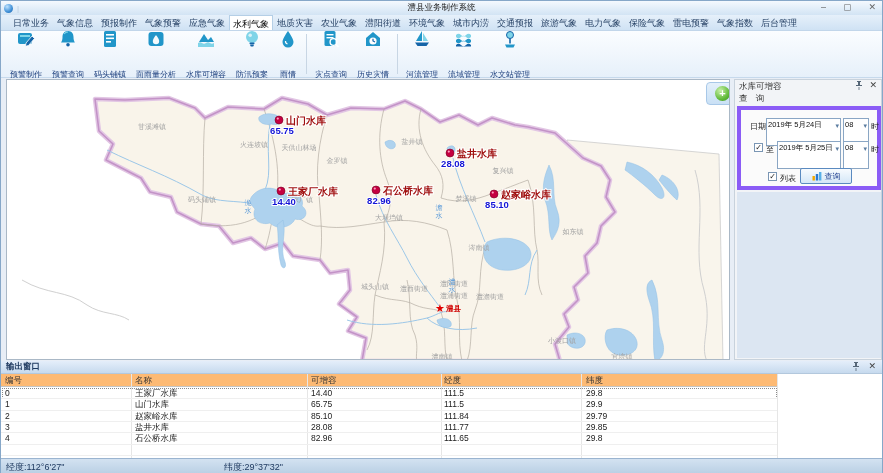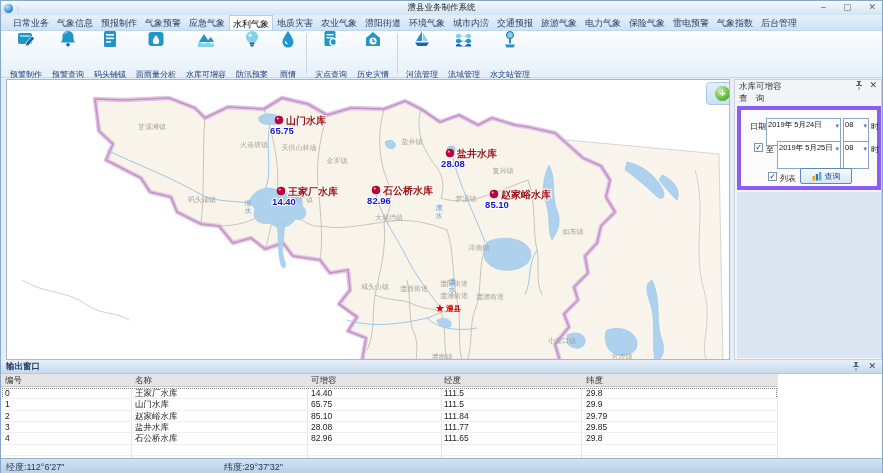--- a/index.html
+++ b/index.html
@@ -51,21 +51,21 @@
 .dd .chev{position:absolute;right:1px;top:1px;color:#5a7ca0;font-size:7px}
 .cb{position:absolute;width:9px;height:9px;background:#fff;border:1px solid #7a96b4;top:2px;font-size:8px;line-height:8px;text-align:center;color:#222;font-weight:bold}
 .qbtn{position:absolute;left:59px;top:-2px;width:52px;height:16px;background:linear-gradient(#f7fbfe,#d4e7f7);border:1px solid #5a8ac0;border-radius:2px;display:flex;align-items:center;justify-content:center;gap:3px;font-size:8px;color:#1a3a8c}
 .sp-blue{position:absolute;left:2px;top:112px;width:144px;height:166px;background:#dce6f2}
 
 .outwin{position:absolute;left:0;top:360px;width:100%;height:82px;background:#fff}
 .out-head{position:absolute;left:0;top:0;width:100%;height:13px;background:linear-gradient(#e4eefa,#c6daee);display:flex;align-items:center;border-bottom:1px solid #b3c8dd}
 .out-title{font-size:8.5px;color:#1f3a60;font-weight:bold;margin-left:5px}
 .out-icons{position:absolute;right:6px;top:1px;display:flex;gap:8px;align-items:center}
 .tablebox{position:absolute;left:0;top:13px;width:100%;height:84px;background:#fff;overflow:hidden}
-.thead{position:absolute;left:0;top:0;width:776px;height:13px;border-bottom:1px solid #c4c4c4;background:#e5e5e5}
+.thead{position:absolute;left:0;top:0;width:776px;height:13px;border-bottom:1px solid #c4c4c4;background:#fdba74}
 .th{position:absolute;top:1px;font-size:8.5px;color:#333}
 .vline{position:absolute;top:0;width:1px;height:84px;background:#e6e6e6}
 .trow{position:absolute;left:1px;width:775px;height:11px}
 .trow.sel{outline:1px dotted #8a8a8a;outline-offset:-1px}
 .td{position:absolute;top:0;font-size:8.5px;color:#222;white-space:nowrap}
 .hgrid{position:absolute;left:0;width:776px;height:1px;background:#efefef}
 
 .statusbar{position:absolute;left:0;top:457px;width:100%;height:16px;background:linear-gradient(#d3e2f1,#b9cfe4);border-top:1px solid #9ab4d0;font-size:9px;color:#1f3a60}
 .st1{position:absolute;left:5px;top:2px}
 .st2{position:absolute;left:223px;top:2px}

